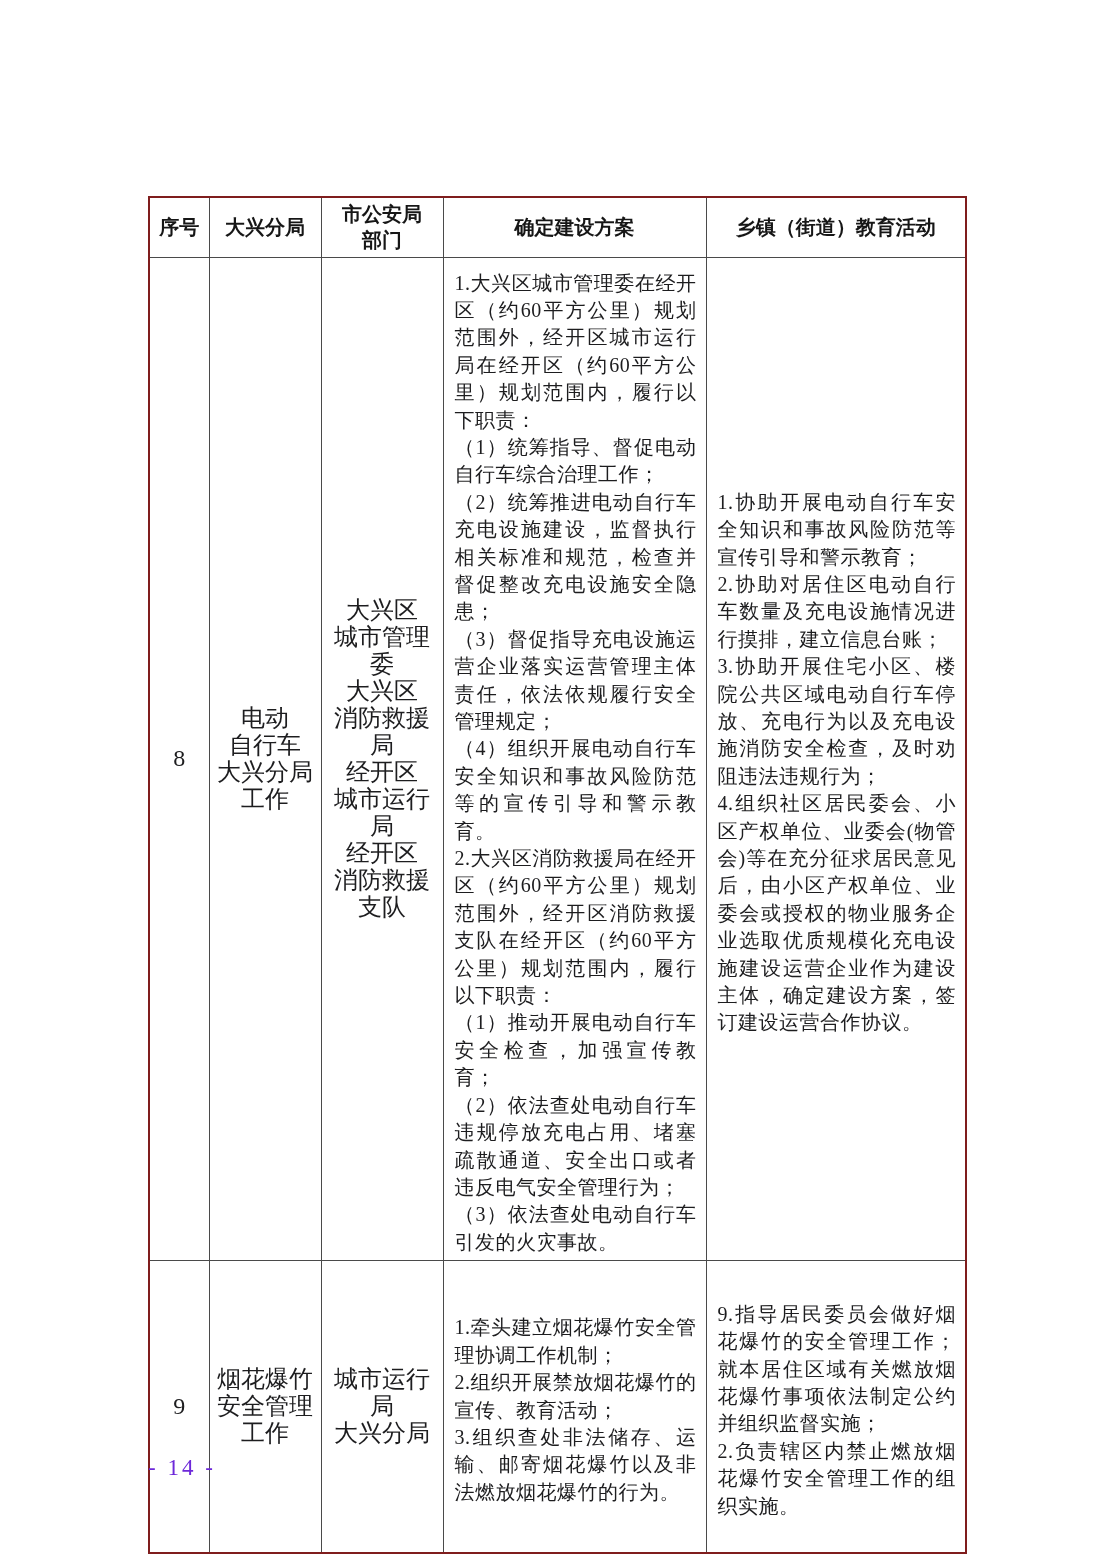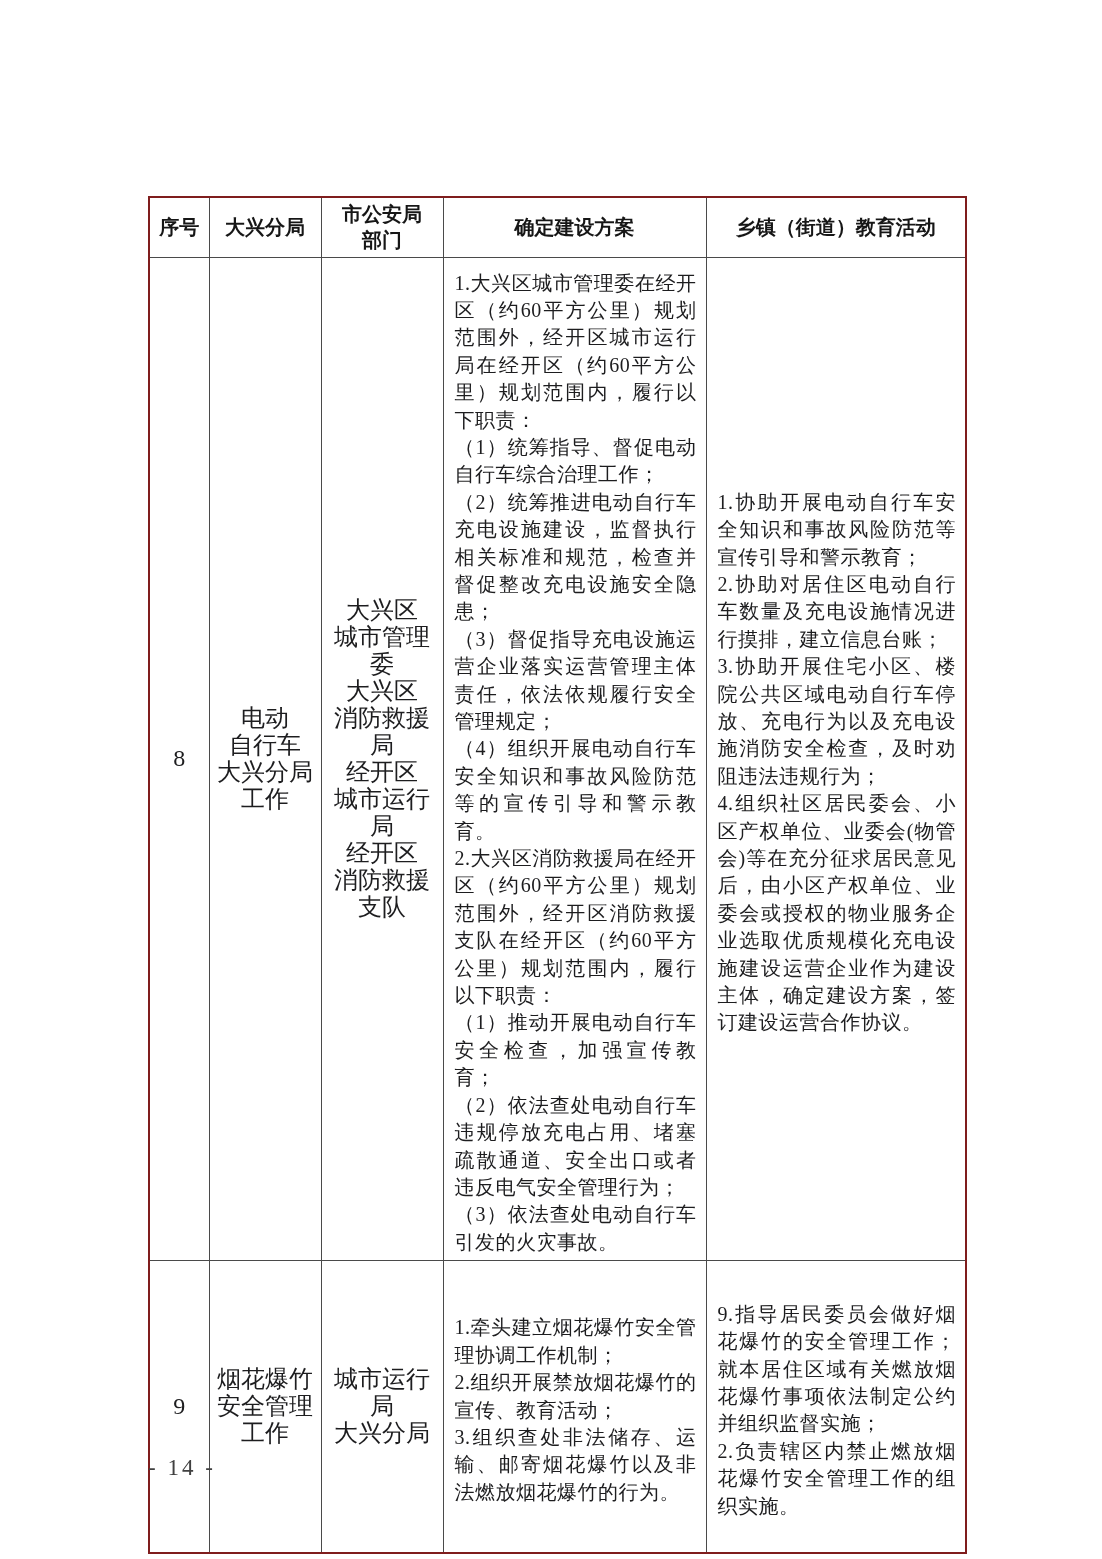--- a/index.html
+++ b/index.html
@@ -67,21 +67,21 @@
   }
   tr.row-8 td { height: 820px; }
   tr.row-9 td { height: 292px; }
 
   .page-footer {
     position: absolute;
     left: 148px;
     top: 1455px;
     font-size: 23px;
     letter-spacing: 3px;
-    color: #404040;
+    color: #6d28d9;
     font-family: "Liberation Serif", "DejaVu Serif", serif;
   }
 </style>
 </head>
 <body>
 
 <div class="page">
 
   <table class="doc-table">
     <colgroup>

